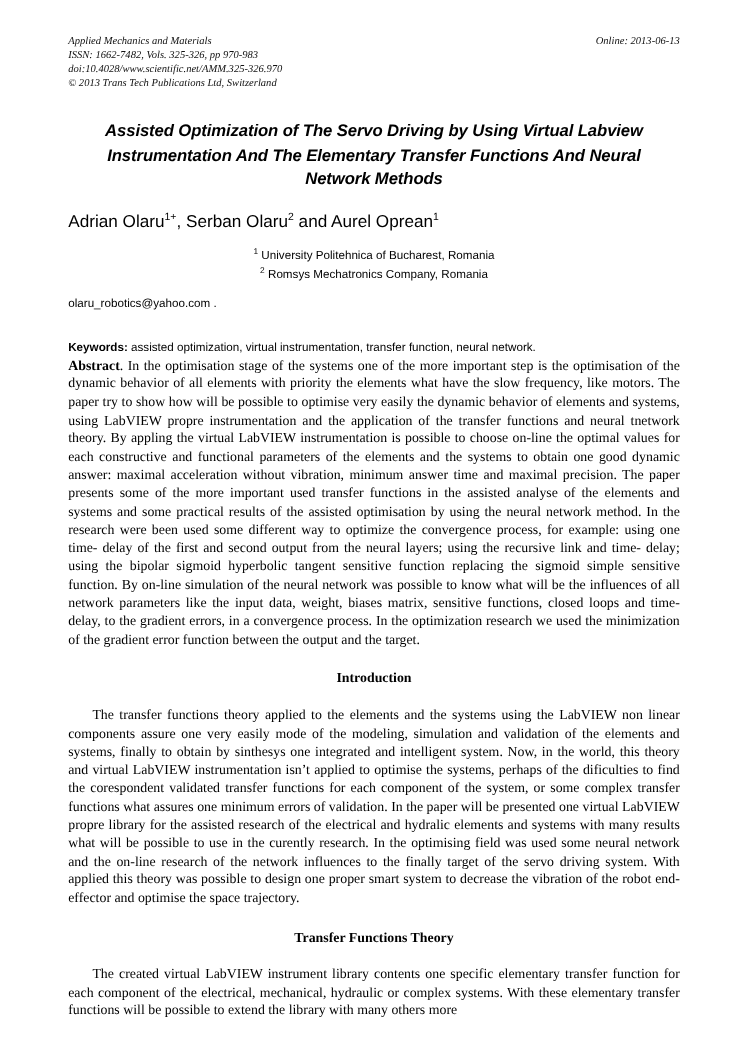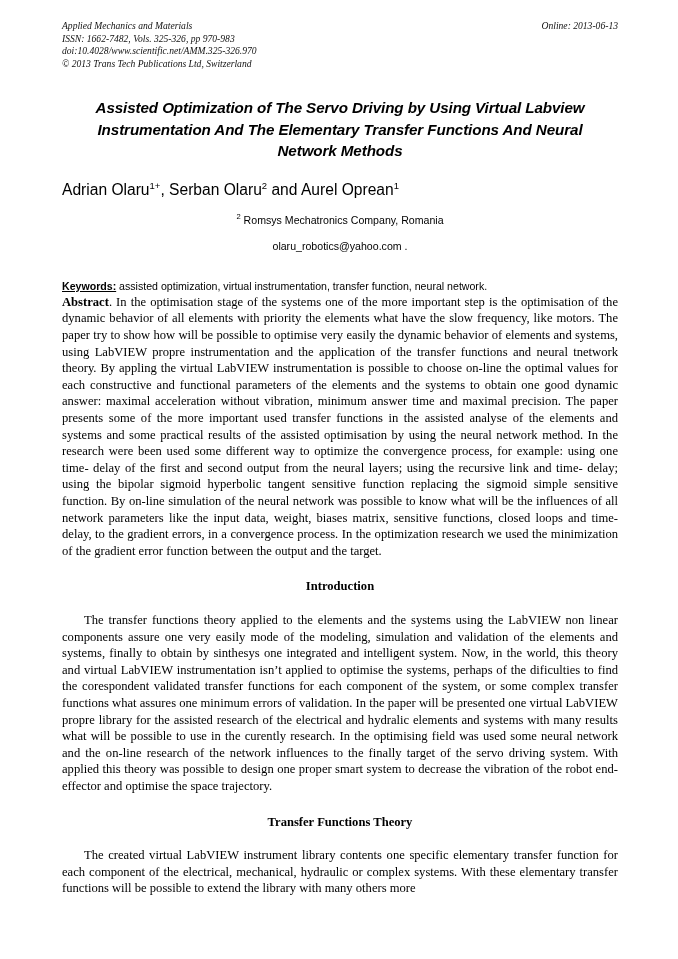--- a/index.html
+++ b/index.html
@@ -21,21 +21,21 @@
     position: relative;
     width: 678px;
     height: 959px;
     background: #ffffff;
     box-sizing: border-box;
   }
 
   .content {
     position: absolute;
     left: 62px;
-    top: 20px;
+    top: 32px;
     width: 556px;
   }
 
   
   .masthead {
     position: relative;
     font-family: "Liberation Serif", "DejaVu Serif", serif;
     font-style: italic;
     font-size: 9.6px;
     line-height: 12.6px;
@@ -90,32 +90,32 @@
     line-height: 18px;
     text-align: center;
   }
   .affil sup { font-size: 7.6px; vertical-align: super; line-height: 0; }
   .affil-line { display: block; }
   .email-line {
     display: block;
     margin-top: 8px;
     font-family: "Liberation Sans", "DejaVu Sans", sans-serif;
     font-size: 10.6px;
-    text-align: center;
+    text-align: left;
   }
 
   
   .keywords {
     margin-top: 24px;
     font-family: "Liberation Sans", "DejaVu Sans", sans-serif;
     font-size: 10.6px;
     line-height: 15px;
     text-align: left;
   }
-  .keywords .kw-label { font-weight: bold; text-decoration: underline; }
+  .keywords .kw-label { font-weight: bold; }
 
   
   .abstract {
     font-family: "Liberation Serif", "DejaVu Serif", serif;
     font-size: 12.6px;
     line-height: 16.6px;
     text-align: justify;
     text-justify: inter-word;
     hyphens: none;
   }
@@ -159,20 +159,21 @@
       <div class="masthead-right">Online: 2013-06-13</div>
     </div>
 
     <h1 class="title">Assisted Optimization of The Servo Driving by Using Virtual Labview Instrumentation And The Elementary Transfer Functions And Neural Network Methods</h1>
 
     <div class="authors">
       <span>Adrian Olaru</span><sup>1+</sup><span>, </span><span>Serban Olaru</span><sup>2</sup><span> and </span><span>Aurel Oprean</span><sup>1</sup>
     </div>
 
     <div class="affil">
+      <span class="affil-line"><sup>1</sup><span> University Politehnica of Bucharest, Romania</span></span>
       <span class="affil-line"><sup>2</sup><span> Romsys Mechatronics Company, Romania</span></span>
       <span class="email-line">olaru_robotics@yahoo.com .</span>
     </div>
 
     <div class="keywords">
       <span class="kw-label">Keywords:</span><span> assisted optimization, virtual instrumentation, transfer function, neural network.</span>
     </div>
 
     <div class="abstract">
       <span class="ab-label">Abstract</span><span>. In the optimisation stage of the systems one of the more important step is the optimisation of the dynamic behavior of all elements with priority the elements what have the slow frequency, like motors. The paper try to show how will be possible to optimise very easily the dynamic behavior of elements and systems, using LabVIEW propre instrumentation and the application of the transfer functions and neural tnetwork theory. By appling the virtual LabVIEW instrumentation is possible to choose on-line the optimal values for each constructive and functional parameters of the elements and the systems to obtain one good dynamic answer: maximal acceleration without vibration, minimum answer time and maximal precision. The paper presents some of the more important used transfer functions in the assisted analyse of the elements and systems and some practical results of the assisted optimisation by using the neural network method. In the research were been used some different way to optimize the convergence process, for example: using one time- delay of the first and second output from the neural layers; using the recursive link and time- delay; using the bipolar sigmoid hyperbolic tangent sensitive function replacing the sigmoid simple sensitive function. By on-line simulation of the neural network was possible to know what will be the influences of all network parameters like the input data, weight, biases matrix, sensitive functions, closed loops and time- delay, to the gradient errors, in a convergence process. In the optimization research we used the minimization of the gradient error function between the output and the target.</span>

